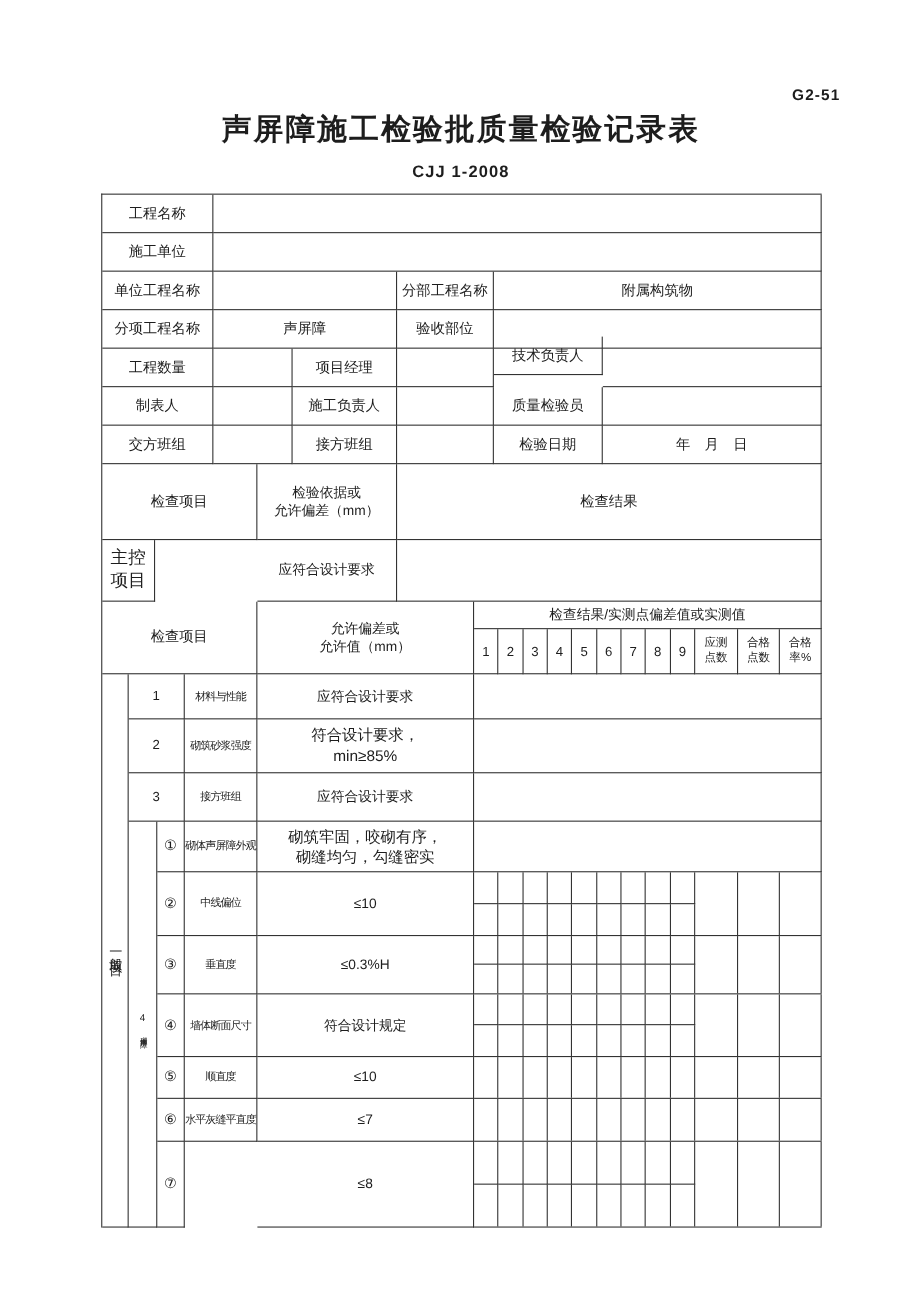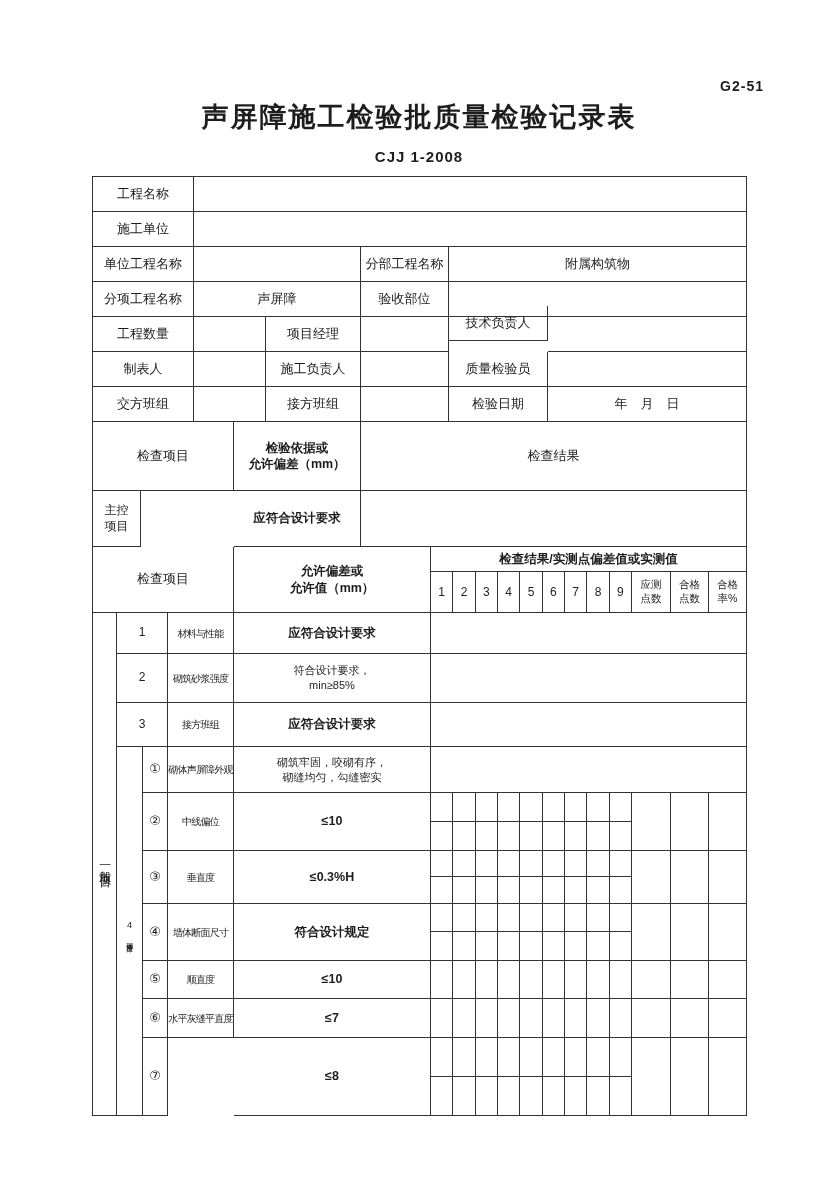--- a/index.html
+++ b/index.html
@@ -5,23 +5,23 @@
   :root { --ln:#333; --tx:#1d1d1d; }
   * { margin:0; padding:0; }
   body { width:838px; height:1186px; position:relative; background:#fff;
          font-family:"Liberation Sans","DejaVu Sans",sans-serif; color:var(--tx); }
   #tbl { position:absolute; left:92px; top:176px; width:654px; height:939px;
          border-top:1px solid var(--ln); border-left:1px solid var(--ln); }
   .c { position:absolute; box-sizing:border-box;
        border-right:1px solid var(--ln); border-bottom:1px solid var(--ln);
        display:flex; align-items:center; justify-content:center;
        text-align:center; white-space:pre-line; font-size:13px; line-height:1.3; }
-  .sm  { font-size:11px; line-height:1.35; }
+  .sm  { font-size:14px; line-height:1.35; }
   .nm  { font-size:10px; letter-spacing:-0.8px; }
-  .hd  { font-size:12.5px;font-weight:bold; }
+  .hd  { font-size:12.5px; }
   .circ{ font-size:13px; }
   .vt  { writing-mode:vertical-rl; text-orientation:upright; font-size:12px; letter-spacing:3px; }
   .g4c { flex-direction:column; }
   .vt2 { writing-mode:vertical-rl; text-orientation:upright; font-size:6.5px; letter-spacing:1px; margin-top:5px; }
   .g4n { font-size:9px; }
   .mrow { position:absolute; box-sizing:border-box; border-bottom:1px solid var(--ln); }
   .mgrid { position:absolute; left:0; top:0; width:201px; height:100%;
            display:grid; grid-template-columns:repeat(9,1fr); grid-auto-rows:1fr; }
   .pgrid { position:absolute; box-sizing:border-box;
            display:grid; grid-template-columns:repeat(9,1fr); }
@@ -75,21 +75,21 @@
   <div class="c" style="left:173px;top:210px;width:95px;height:35px">接方班组</div>
   <div class="c" style="left:268px;top:210px;width:88px;height:35px"></div>
   <div class="c" style="left:356px;top:210px;width:99px;height:35px">检验日期</div>
   <div class="c" style="left:455px;top:210px;width:199px;height:35px">年　月　日</div>
 
   <div class="c" style="left:0;top:245px;width:141px;height:69px">检查项目</div>
   <div class="c hd" style="left:141px;top:245px;width:127px;height:69px">检验依据或
 允许偏差（mm）</div>
   <div class="c" style="left:268px;top:245px;width:386px;height:69px">检查结果</div>
 
-  <div class="c" style="left:0;top:314px;width:48px;height:56px;font-size:12px">主控
+  <div class="c" style="left:0;top:314px;width:48px;height:56px;font-size:16px">主控
 项目</div>
   <div class="c hd" style="left:141px;top:314px;width:127px;height:56px">应符合设计要求</div>
   <div class="c" style="left:268px;top:314px;width:386px;height:56px"></div>
 
   <div class="c" style="left:0;top:370px;width:141px;height:66px">检查项目</div>
   <div class="c hd" style="left:141px;top:370px;width:197px;height:66px">允许偏差或
 允许值（mm）</div>
   <div class="c hd" style="left:338px;top:370px;width:316px;height:25px">检查结果/实测点偏差值或实测值</div>
 
   <div class="pgrid" style="left:338px;top:395px;width:201px;height:41px">

